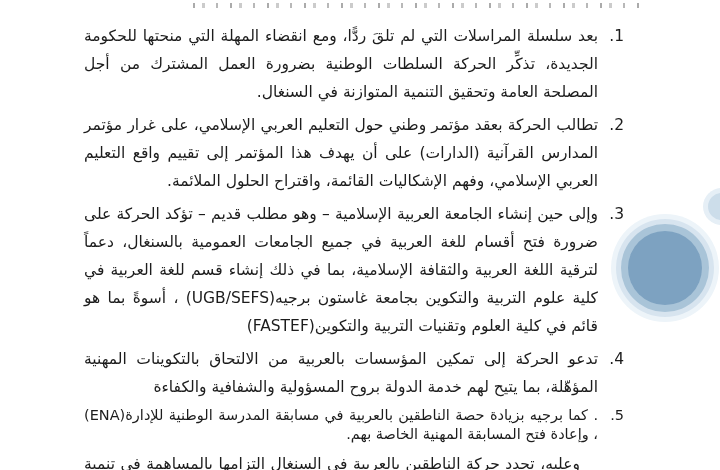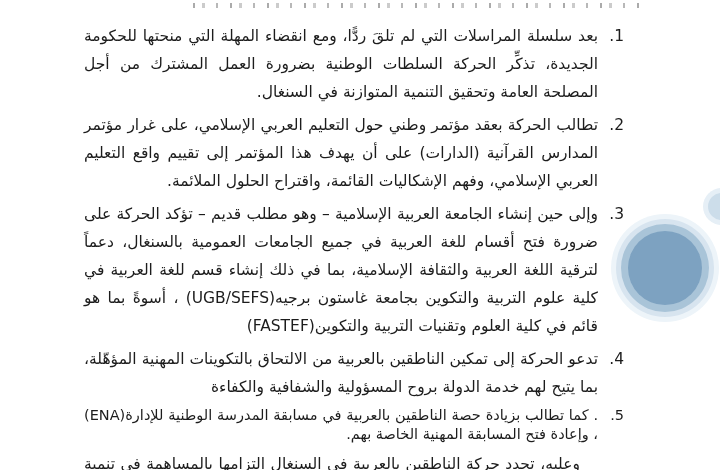--- a/index.html
+++ b/index.html
@@ -113,25 +113,25 @@
     <li class="doc-item">
       <span class="num">2.</span>
       <span class="txt">تطالب الحركة بعقد مؤتمر وطني حول التعليم العربي الإسلامي، على غرار مؤتمر المدارس القرآنية (الدارات) على أن يهدف هذا المؤتمر إلى تقييم واقع التعليم العربي الإسلامي، وفهم الإشكاليات القائمة، واقتراح الحلول الملائمة.</span>
     </li>
     <li class="doc-item">
       <span class="num">3.</span>
       <span class="txt">وإلى حين إنشاء الجامعة العربية الإسلامية – وهو مطلب قديم – تؤكد الحركة على ضرورة فتح أقسام للغة العربية في جميع الجامعات العمومية بالسنغال، دعماً لترقية اللغة العربية والثقافة الإسلامية، بما في ذلك إنشاء قسم للغة العربية في كلية علوم التربية والتكوين بجامعة غاستون برجيه(UGB/SEFS) ، أسوةً بما هو قائم في كلية العلوم وتقنيات التربية والتكوين(FASTEF)</span>
     </li>
     <li class="doc-item">
       <span class="num">4.</span>
-      <span class="txt">تدعو الحركة إلى تمكين الناطقين بالعربية من الالتحاق بالتكوينات المهنية المؤهّلة، بما يتيح لهم خدمة الدولة بروح المسؤولية والشفافية والكفاءة</span>
+      <span class="txt">تدعو الحركة إلى تمكين المؤسسات بالعربية من الالتحاق بالتكوينات المهنية المؤهّلة، بما يتيح لهم خدمة الدولة بروح المسؤولية والشفافية والكفاءة</span>
     </li>
     <li class="doc-item tight">
       <span class="num">5.</span>
-      <span class="txt">. كما تطالب بزيادة حصة الناطقين بالعربية في مسابقة المدرسة الوطنية للإدارة(ENA) ، وإعادة فتح المسابقة المهنية الخاصة بهم.</span>
+      <span class="txt">. كما برجيه بزيادة حصة الناطقين بالعربية في مسابقة المدرسة الوطنية للإدارة(ENA) ، وإعادة فتح المسابقة المهنية الخاصة بهم.</span>
     </li>
     <li class="closing-par">وعليه، تجدد حركة الناطقين بالعربية في السنغال التزامها بالمساهمة في تنمية الوطن، وتعزيز حقوق ومصالح الناطقين بالعربية. وفي الوقت ذاته، تستنكر إهمال المؤسسات الرسمية لانشغالات هذه الفئة</li>
   </ol>
 
   <div class="edge-circle"></div>
   <div class="watermark-circle"></div>
 
 </div>
 
 </body></html>

